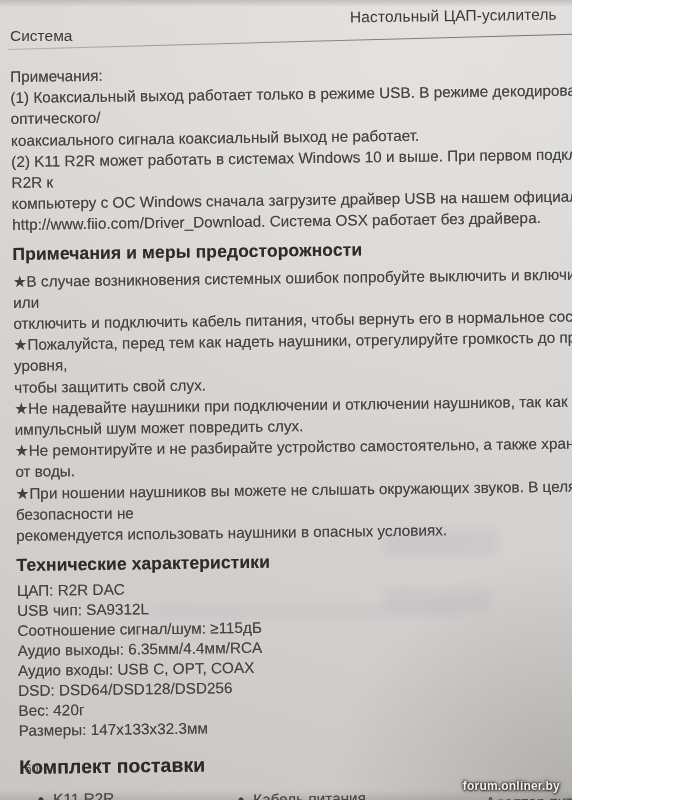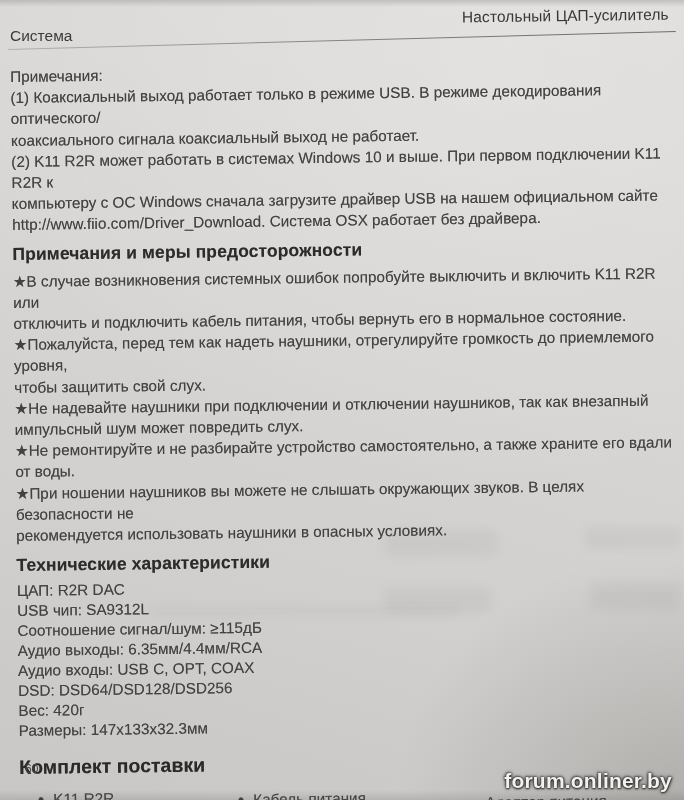--- a/index.html
+++ b/index.html
@@ -1,18 +1,18 @@
 <!DOCTYPE html>
 <html><head>
 <meta charset="utf-8">
 <style>
   html,body{margin:0;padding:0;}
   .photo{
     position:relative;
-    width:684px;height:800px;
+    width:572px;height:800px;
     overflow:hidden;
     font-family:"Liberation Sans","DejaVu Sans",sans-serif;
     background:
       radial-gradient(130% 90% at 72% 8%, rgba(255,255,255,.20), rgba(255,255,255,0) 60%),
       radial-gradient(60% 45% at 100% 100%, rgba(70,66,62,.22), rgba(70,66,62,0) 70%),
       linear-gradient(196deg,#dedcda 0%,#d8d6d4 40%,#d1cfcd 72%,#c9c7c5 100%);
     color:#413f3c;
   }
   .photo::before{ 
     content:"";position:absolute;left:0;top:0;width:100%;height:7px;
@@ -62,21 +62,21 @@
   .pkg-col.c0{width:200px;}
   .pkg-col.c1{width:232px;margin-top:3px;}
   .pkg-col.c2{flex:1;margin-top:9px;}
   .pkg-item{display:flex;align-items:flex-start;margin-bottom:12px;line-height:21px;}
   .dot{font-size:11px;line-height:21px;margin-right:9px;color:#3b3937;}
   .dot::before{content:"●";}
   
   .page-num{position:absolute;left:25px;top:762px;font-size:12px;color:#4a4846;}
   .watermark{
     position:absolute;right:12px;bottom:7px;
-    font-size:21px;font-weight:bold;color:#f2f1ef;letter-spacing:.2px;
+    font-size:12px;font-weight:bold;color:#f2f1ef;letter-spacing:.2px;
     text-shadow:0 1px 2px rgba(25,25,25,.9),0 0 4px rgba(25,25,25,.65),
                 1px 0 2px rgba(25,25,25,.6),-1px -1px 2px rgba(25,25,25,.45);
   }
   
   .ghost{position:absolute;background:rgba(96,98,108,.07);filter:blur(4px);border-radius:4px;}
   .g1{left:385px;top:530px;width:112px;height:26px;}
   .g2{left:585px;top:527px;width:96px;height:22px;}
   .g3{left:385px;top:588px;width:106px;height:24px;}
   .g4{left:590px;top:584px;width:90px;height:26px;}
   .g5{left:150px;top:606px;width:310px;height:10px;background:rgba(96,98,108,.05);}

